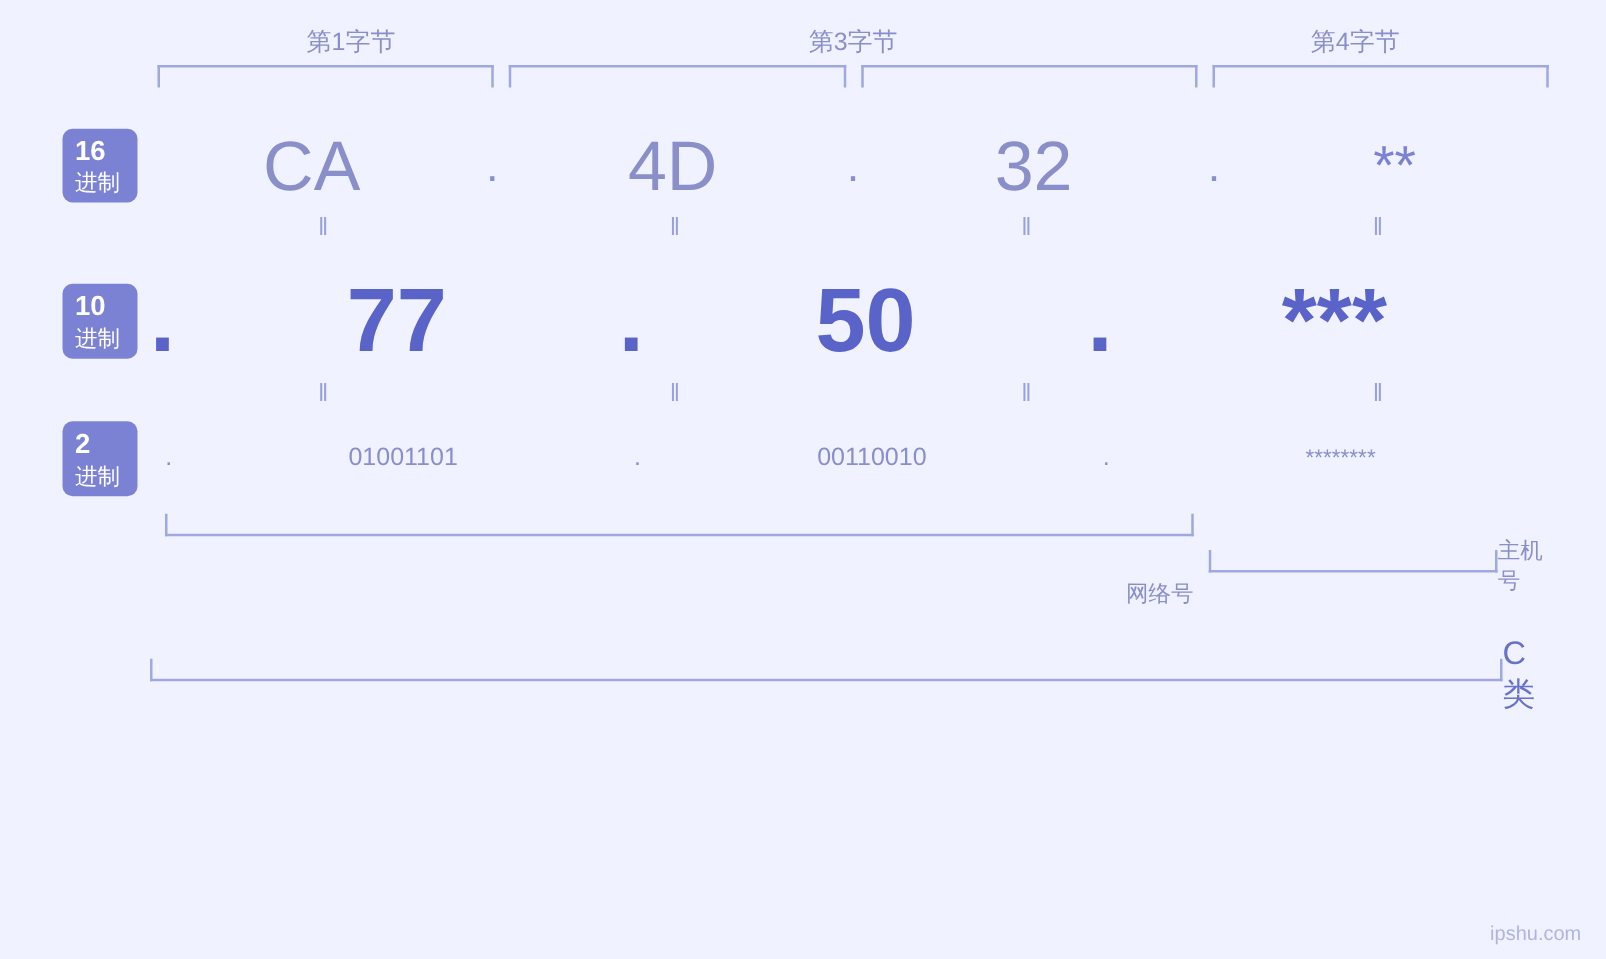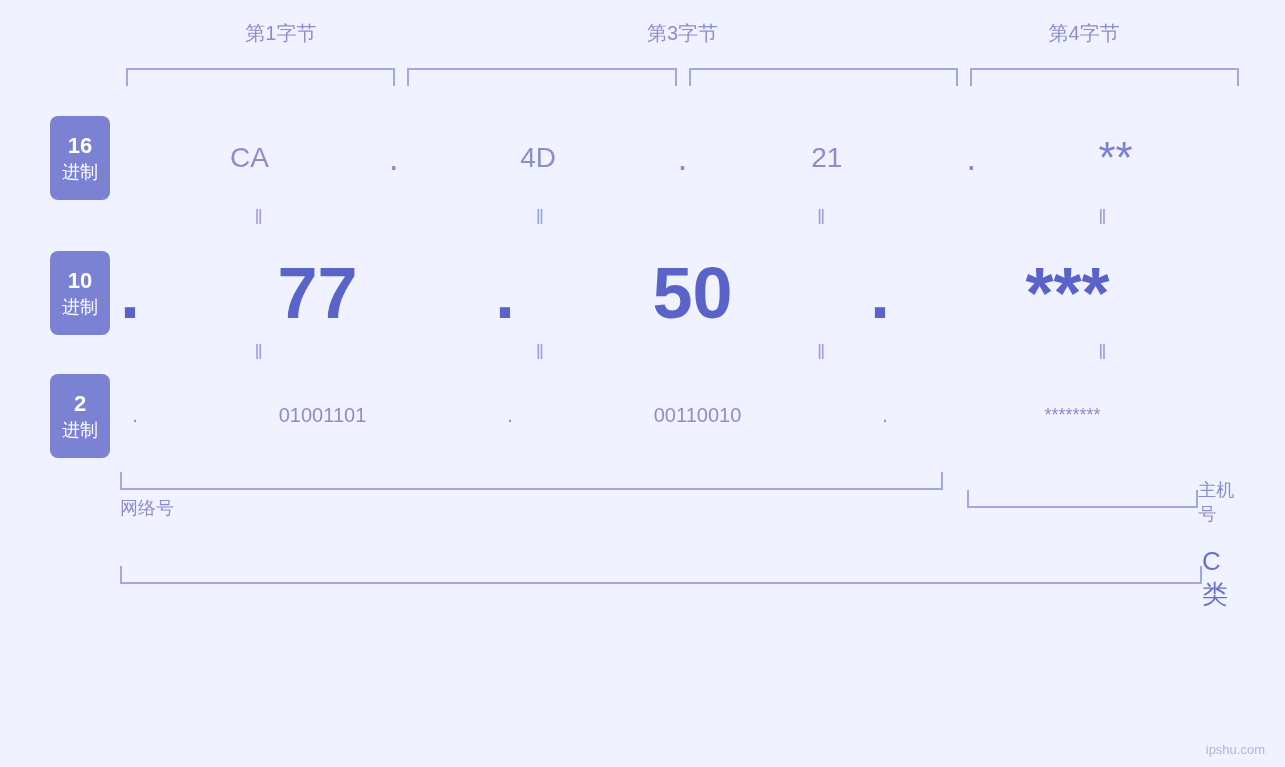--- a/index.html
+++ b/index.html
@@ -22,21 +22,21 @@
       padding: 20px 40px 10px 40px;
       position: relative;
     }
 
     
     .header-row {
       display: flex;
       width: 100%;
       justify-content: space-around;
       margin-left: 80px;
-      margin-bottom: 21px;
+      margin-bottom: 5px;
     }
 
     .byte-header {
       color: #8a8fc9;
       font-size: 20px;
       text-align: center;
       flex: 1;
     }
 
     
@@ -70,22 +70,22 @@
       display: flex;
       align-items: center;
       justify-content: center;
       margin-right: 0;
     }
 
     .label-badge {
       background: #7b82d4;
       color: white;
       border-radius: 8px;
-      padding: 16px 10px;
-      text-align: center;
+      padding: 4px 10px;
+      text-align: left;
       font-size: 16px;
       line-height: 1.3;
       min-width: 60px;
     }
 
     .label-badge .num {
       font-size: 22px;
       font-weight: bold;
     }
 
@@ -101,21 +101,21 @@
     }
 
     .byte-value {
       flex: 1;
       text-align: center;
     }
 
     
     .hex-value {
       color: #8a8fc9;
-      font-size: 28px;
+      font-size: 56px;
       font-weight: 400;
     }
 
     
     .dec-value {
       color: #5a63c8;
       font-size: 72px;
       font-weight: 700;
     }
 
@@ -155,21 +155,22 @@
       width: calc(100% - 80px);
       margin-left: 80px;
       display: flex;
       margin-top: 8px;
     }
 
     .network-bracket-wrap {
       flex: 3;
       display: flex;
       flex-direction: column;
-      align-items: flex-start;
+      align-items: flex-end;
+      gap: 28px;
     }
 
     .host-bracket-wrap {
       flex: 1;
       display: flex;
       flex-direction: row;
       align-items: center;
     }
 
     .bottom-bracket {
@@ -210,21 +211,21 @@
       margin-top: 8px;
       font-weight: 400;
     }
 
     
     .watermark {
       position: absolute;
       bottom: 10px;
       right: 20px;
       color: #b0b5e0;
-      font-size: 13px;
+      font-size: 16px;
     }
 
     
     .masked-hex {
       color: #7b82d4;
       font-size: 44px;
     }
 
     .masked-dec {
       color: #5a63c8;
@@ -272,21 +273,21 @@
     <div class="values-row">
       <div class="byte-value">
         <span class="hex-value">CA</span>
       </div>
       <div class="spacer-dot">.</div>
       <div class="byte-value">
         <span class="hex-value">4D</span>
       </div>
       <div class="spacer-dot">.</div>
       <div class="byte-value">
-        <span class="hex-value">21</span>
+        <span class="hex-value">32</span>
       </div>
       <div class="spacer-dot">.</div>
       <div class="byte-value">
         <span class="masked-hex">**</span>
       </div>
     </div>
   </div>
 
   <div class="equals-row">
     <div class="equals-section">‖</div>

